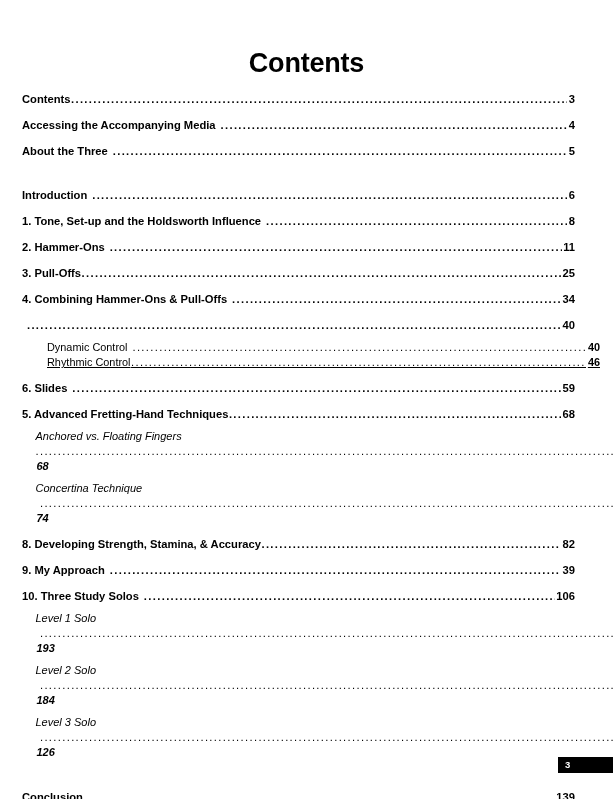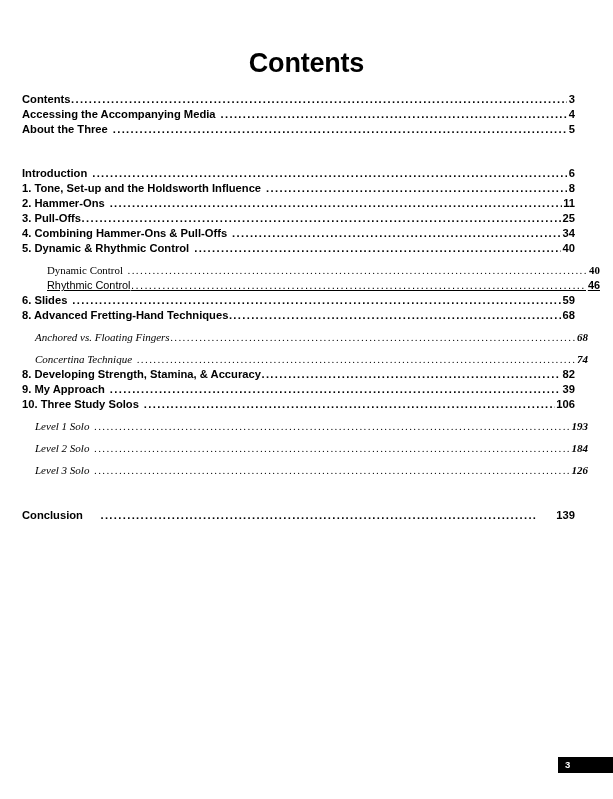--- a/index.html
+++ b/index.html
@@ -97,33 +97,34 @@
   .level1-plain .pagenum {
     font-weight: bold;
   }
 
   
   .level1-italic {
     padding-left: 13px;
     font-style: italic;
     font-weight: normal;
     font-size: 11px;
+    flex-direction: column;
   }
   .level1-italic .pagenum {
     font-weight: bold;
     font-style: italic;
   }
   .level1-italic .leader {
     font-style: normal;
   }
 
   
-  .gap-normal { }
+  .gap-normal { margin-top: 11px; }
   .gap-tight  { margin-top: 0px; text-decoration: underline; }
-  .gap-small  { margin-top: 7px; font-family: Liberation Serif, serif; }
+  .gap-small  { margin-top: 7px; }
   .gap-big    { margin-top: 29px; }
   .gap-huge   { margin-top: 30px; gap: 17px; }
   .gap-first  { margin-top: 0; }
 
   
   .footer-bar {
     position: absolute;
     left: 558px;
     top: 757px;
     width: 55px;
@@ -183,41 +184,40 @@
         <span class="label">3. Pull-Offs</span>
         <span class="leader">.........................................................................................................................................................................</span>
         <span class="pagenum">25</span>
       </div>
       <div class="entry gap-normal level0">
         <span class="label">4. Combining Hammer-Ons &amp; Pull-Offs</span>
         <span class="leader">&nbsp;.........................................................................................................................................................................</span>
         <span class="pagenum">34</span>
       </div>
       <div class="entry gap-normal level0">
-        <span class="label">5. Dynamic &amp; Rhythmic Control</span>
         <span class="leader">&nbsp;.........................................................................................................................................................................</span>
         <span class="pagenum">40</span>
       </div>
       <div class="entry gap-small level1-plain">
         <span class="label">Dynamic Control</span>
         <span class="leader">&nbsp;.........................................................................................................................................................................</span>
         <span class="pagenum">40</span>
       </div>
       <div class="entry gap-tight level1-plain">
         <span class="label">Rhythmic Control</span>
         <span class="leader">.........................................................................................................................................................................</span>
         <span class="pagenum">46</span>
       </div>
       <div class="entry gap-normal level0">
         <span class="label">6. Slides</span>
         <span class="leader">&nbsp;.........................................................................................................................................................................</span>
         <span class="pagenum">59</span>
       </div>
       <div class="entry gap-normal level0">
-        <span class="label">8. Advanced Fretting-Hand Techniques</span>
+        <span class="label">5. Advanced Fretting-Hand Techniques</span>
         <span class="leader">.........................................................................................................................................................................</span>
         <span class="pagenum">68</span>
       </div>
       <div class="entry gap-small level1-italic">
         <span class="label">Anchored vs. Floating Fingers</span>
         <span class="leader">.........................................................................................................................................................................</span>
         <span class="pagenum">68</span>
       </div>
       <div class="entry gap-small level1-italic">
         <span class="label">Concertina Technique</span>

